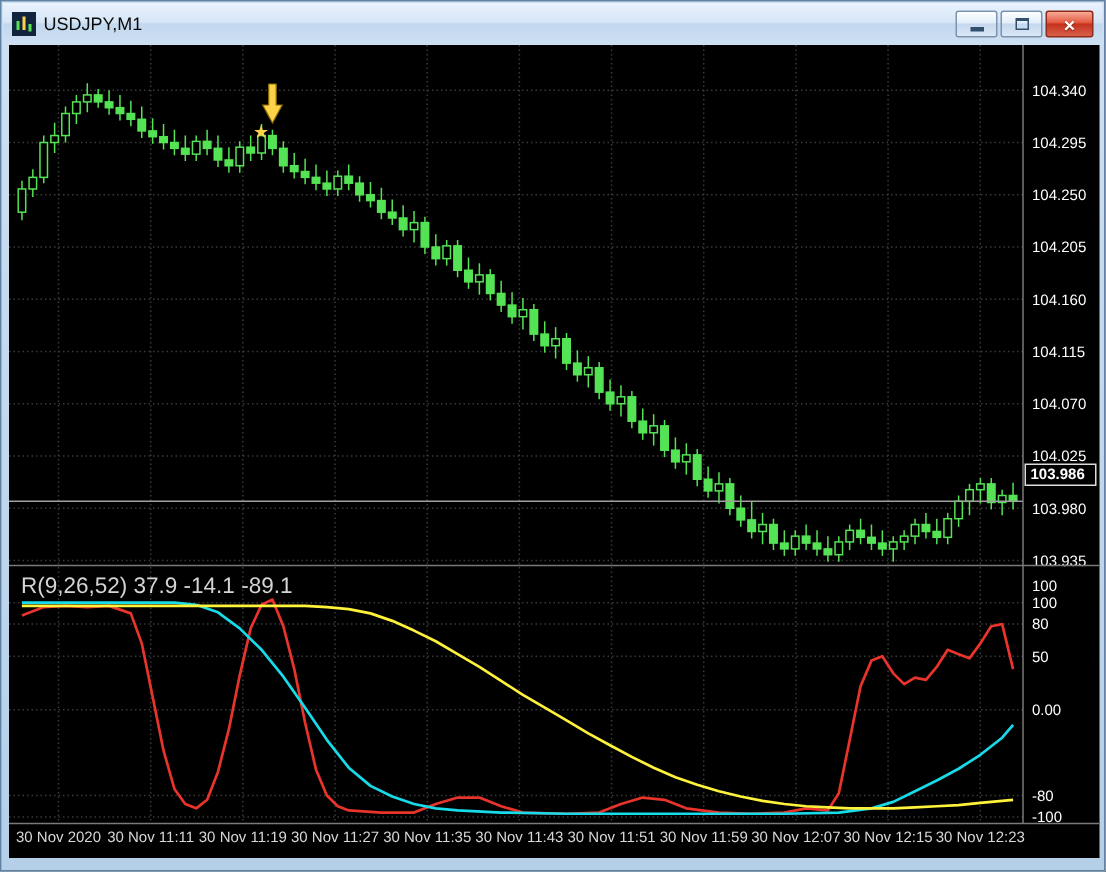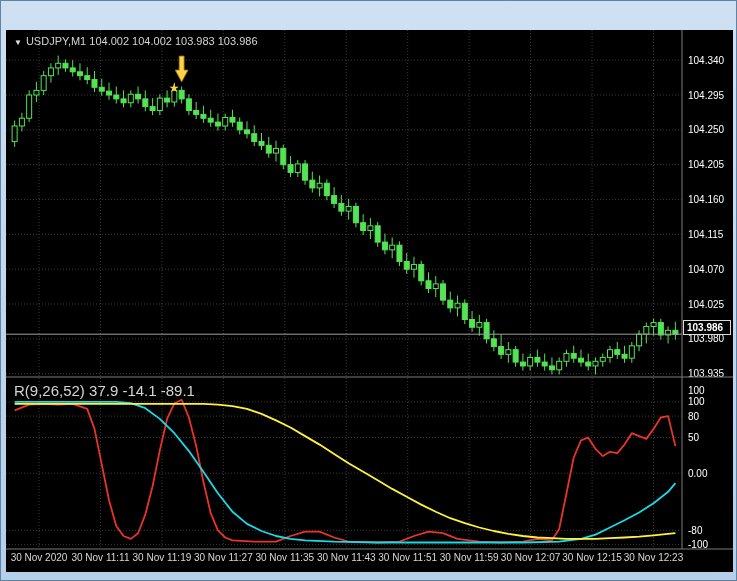--- a/index.html
+++ b/index.html
@@ -22,20 +22,42 @@
   .chart-header{position:absolute;left:8px;top:5px;color:#d4d4d4;font-size:11px;white-space:nowrap}
   .chart-header .dd{font-size:8px;margin-right:4px;color:#e6e6e6}
   .indicator-label{position:absolute;left:8px;top:352px;color:#d4d4d4;font-size:15px;white-space:nowrap}
   .price-badge{position:absolute;left:677px;width:48px;height:15px;background:#000;border:1px solid #dcdcdc;
     color:#fff;font-size:10px;font-weight:bold;line-height:13px;padding-left:3px}
 </style>
 </head>
 <body>
 
 <div class="window">
+  <div class="titlebar">
+    <span class="app-icon">
+      <svg width="16" height="16" viewBox="0 0 16 16">
+        <rect x="0" y="0" width="16" height="16" fill="#10243e"></rect>
+        <rect x="3" y="6" width="2" height="6" fill="#54e354"></rect>
+        <rect x="7" y="3" width="2" height="9" fill="#ffd24a"></rect>
+        <rect x="11" y="8" width="2" height="5" fill="#54e354"></rect>
+      </svg>
+    </span>
+    <span class="title-text">USDJPY,M1</span>
+    <div class="win-buttons">
+      <div class="win-btn">
+          <span class="min-glyph"></span>
+        </div>
+      <div class="win-btn">
+          <span class="restore-glyph"></span>
+        </div>
+      <div class="win-btn close">
+          <span class="close-glyph">×</span>
+        </div>
+    </div>
+  </div>
 
   <div class="chart-area">
     <svg id="chart-canvas" viewBox="0 0 727 542">
         <line x1="33" y1="0" x2="33" y2="346" stroke="#3a3a3a" stroke-dasharray="1,2"></line>
         <line x1="33" y1="348" x2="33" y2="518" stroke="#3a3a3a" stroke-dasharray="1,2"></line>
         <text x="33" y="531" text-anchor="middle" fill="#d8d8d8" font-size="10px">30 Nov 2020</text>
         <line x1="94.45" y1="0" x2="94.45" y2="346" stroke="#3a3a3a" stroke-dasharray="1,2"></line>
         <line x1="94.45" y1="348" x2="94.45" y2="518" stroke="#3a3a3a" stroke-dasharray="1,2"></line>
         <text x="94.45" y="531" text-anchor="middle" fill="#d8d8d8" font-size="10px">30 Nov 11:11</text>
         <line x1="155.9" y1="0" x2="155.9" y2="346" stroke="#3a3a3a" stroke-dasharray="1,2"></line>
@@ -287,19 +309,16 @@
         <polygon points="173.1304347826087,26 178.1304347826087,26 178.1304347826087,40 182.1304347826087,40 175.6304347826087,52 169.1304347826087,40 173.1304347826087,40" fill="#ffd24a" stroke="#8a6d00" stroke-width="0.8"></polygon>
         <text x="162.6304347826087" y="62" fill="#ffd24a" font-size="12px">★</text>
         <line x1="0" y1="304.2013422818779" x2="676" y2="304.2013422818779" stroke="#a0a0a0" stroke-width="1"></line>
         <polyline points="8.6,380.4 23.2,374.7 37.7,373.9 52.2,374.7 66.7,373.9 81.2,378.9 88.5,398.9 95.8,434.6 103.0,470.3 110.3,496.0 117.5,506.0 124.8,508.9 132.1,503.2 139.3,484.6 146.6,456.1 153.8,420.4 161.1,388.9 168.4,373.2 175.6,369.7 182.9,387.5 190.2,416.1 197.4,451.8 204.7,483.2 211.9,500.3 219.2,507.5 226.5,510.3 248.2,511.7 270.0,511.7 284.5,506.0 299.1,501.7 313.6,501.7 328.1,507.5 342.6,511.7 371.7,512.5 393.5,511.7 408.0,506.0 422.5,501.7 437.0,503.2 451.5,508.9 473.3,511.7 495.1,512.5 516.9,511.7 531.4,508.9 545.9,510.3 553.2,498.9 560.5,463.2 567.7,427.5 575.0,410.4 582.2,407.5 589.5,418.9 596.8,426.1 604.0,421.8 611.3,423.2 618.5,414.6 625.8,403.2 633.1,406.1 640.3,408.9 647.6,398.9 654.8,387.5 662.1,386.1 669.4,416.1" fill="none" stroke="#e8342a" stroke-width="1.8" stroke-linejoin="round"></polyline>
         <polyline points="8.6,371.8 110.3,371.8 124.8,373.2 139.3,378.2 153.8,388.9 168.4,403.2 182.9,421.1 197.4,441.8 211.9,463.2 226.5,481.8 241.0,493.9 255.5,501.0 270.0,506.0 284.5,508.9 299.1,510.3 328.1,511.7 371.7,512.5 444.3,512.5 516.9,512.5 553.2,511.7 575.0,508.9 589.5,504.6 604.0,497.5 618.5,490.3 633.1,482.5 647.6,473.2 662.1,461.8 669.4,453.2" fill="none" stroke="#17dbe8" stroke-width="1.8" stroke-linejoin="round"></polyline>
         <polyline points="8.6,373.9 197.4,373.9 211.9,374.7 226.5,376.1 241.0,378.9 255.5,383.9 270.0,390.4 284.5,397.5 299.1,406.1 313.6,414.6 328.1,423.9 342.6,433.2 357.2,441.8 371.7,450.3 386.2,458.9 400.7,466.8 415.2,474.6 429.8,481.8 444.3,488.2 458.8,493.2 473.3,497.5 487.8,501.0 502.4,503.9 516.9,506.0 531.4,507.5 545.9,508.2 560.5,508.9 575.0,508.9 589.5,508.9 604.0,508.2 618.5,507.5 633.1,506.7 647.6,505.3 662.1,503.9 669.4,503.2" fill="none" stroke="#fff23a" stroke-width="1.8" stroke-linejoin="round"></polyline>
         <line x1="0" y1="347" x2="727" y2="347" stroke="#7a7a7a"></line>
         <line x1="0" y1="519" x2="727" y2="519" stroke="#7a7a7a"></line>
         <line x1="676" y1="0" x2="676" y2="519" stroke="#7a7a7a"></line>
       </svg>
-    <div class="chart-header">
-      <span class="dd">▼</span><span>USDJPY,M1 104.002 104.002 103.983 103.986</span>
-    </div>
     <div class="indicator-label">R(9,26,52) 37.9 -14.1 -89.1</div>
-    <div class="price-badge" id="price-badge" style="top: 290px;">103.986</div>
+    <div class="price-badge" id="price-badge" style="top: 279px;">103.986</div>
   </div>
 </div>
 
 </body></html>

